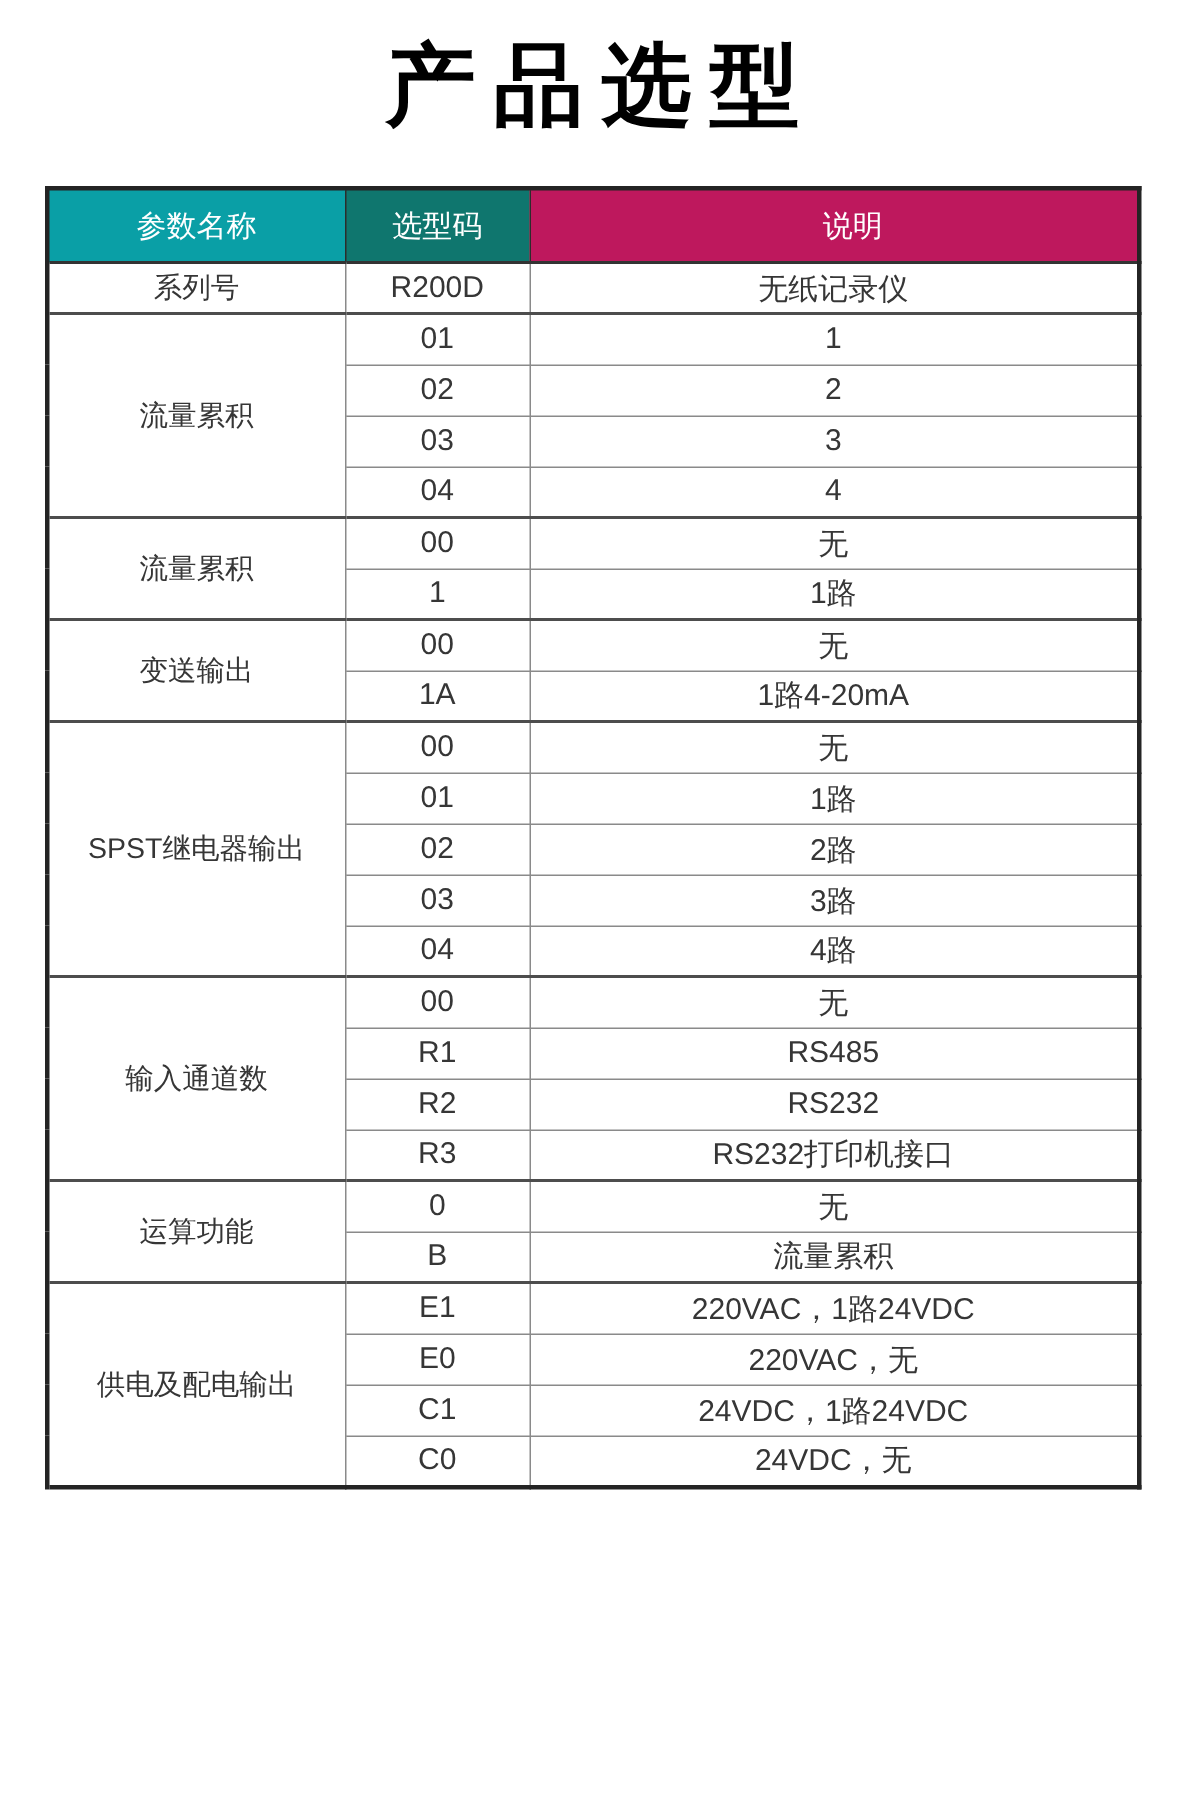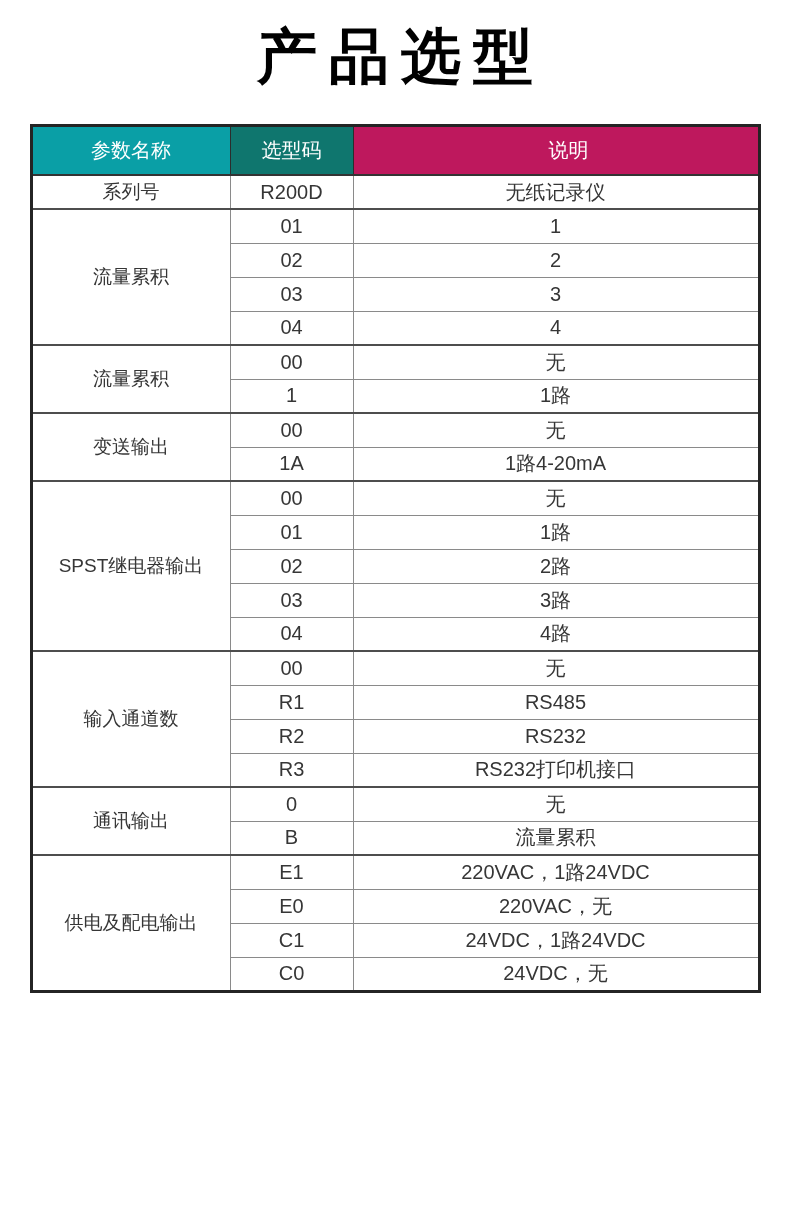--- a/index.html
+++ b/index.html
@@ -156,21 +156,21 @@
       </tr>
       <tr>
         <td class="code-cell">R2</td>
         <td class="desc-cell">RS232</td>
       </tr>
       <tr>
         <td class="code-cell">R3</td>
         <td class="desc-cell">RS232打印机接口</td>
       </tr>
       <tr class="group-start">
-        <td class="param-cell" rowspan="2">通讯输出</td>
+        <td class="param-cell" rowspan="2">运算功能</td>
         <td class="code-cell">0</td>
         <td class="desc-cell">无</td>
       </tr>
       <tr>
         <td class="code-cell">B</td>
         <td class="desc-cell">流量累积</td>
       </tr>
       <tr class="group-start">
         <td class="param-cell" rowspan="4">供电及配电输出</td>
         <td class="code-cell">E1</td>

